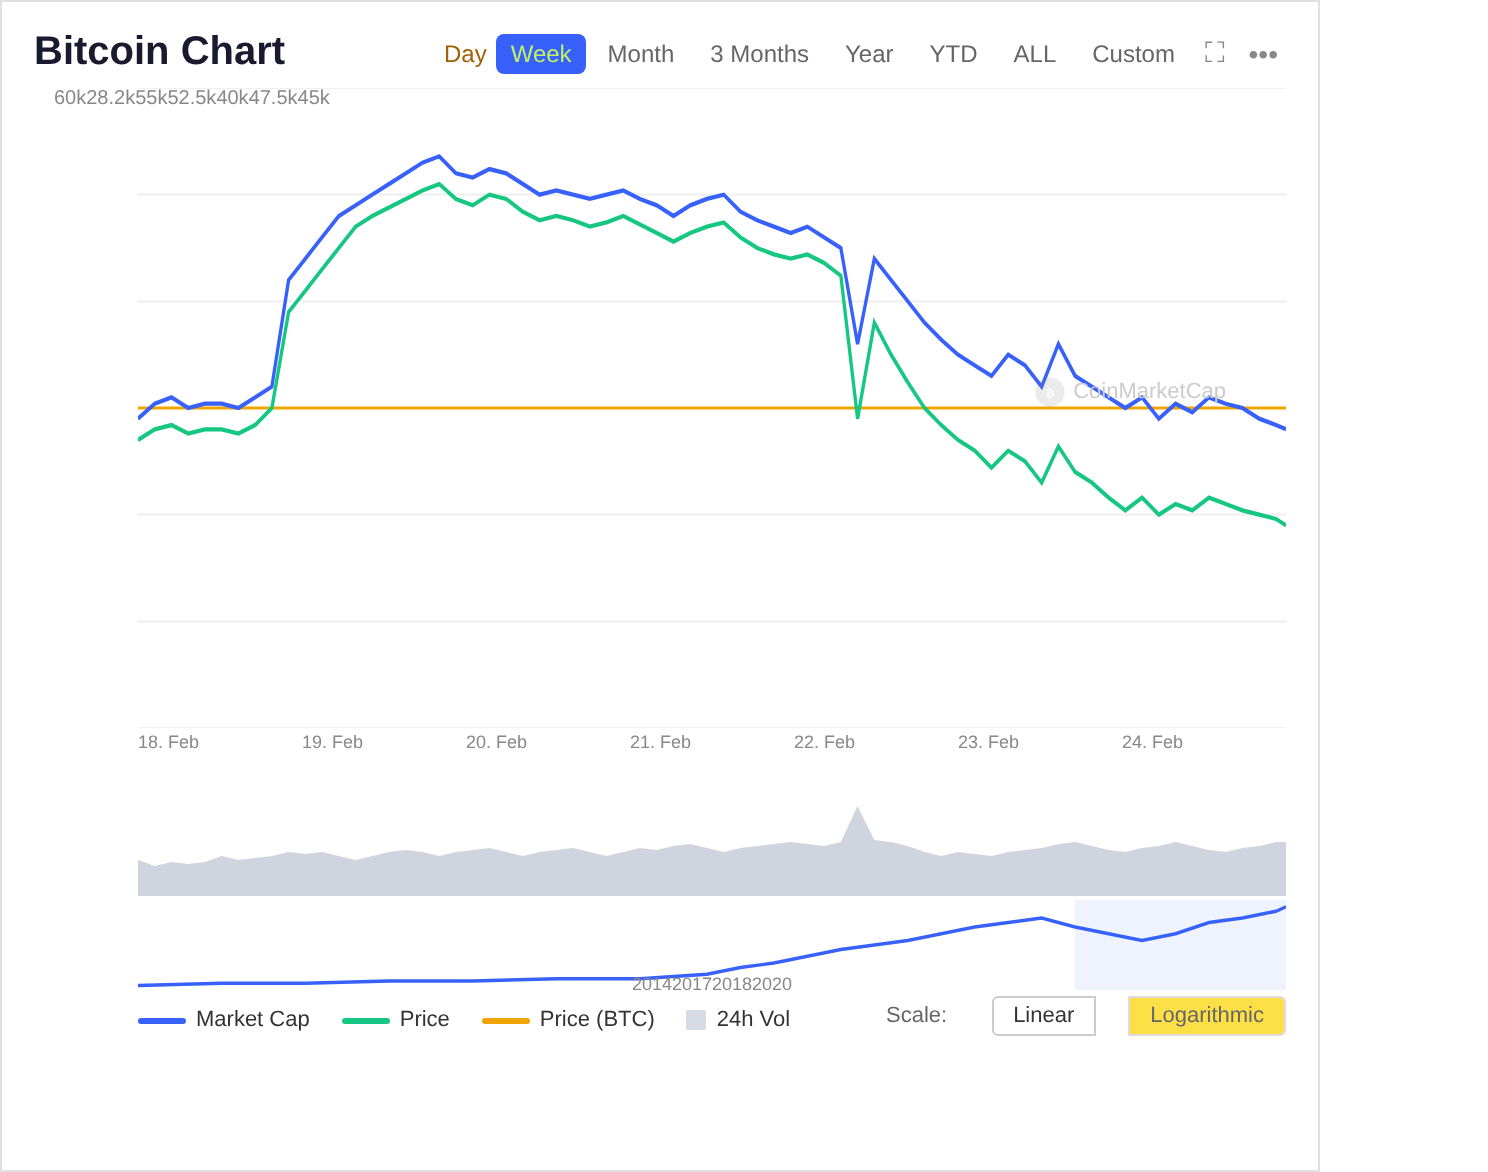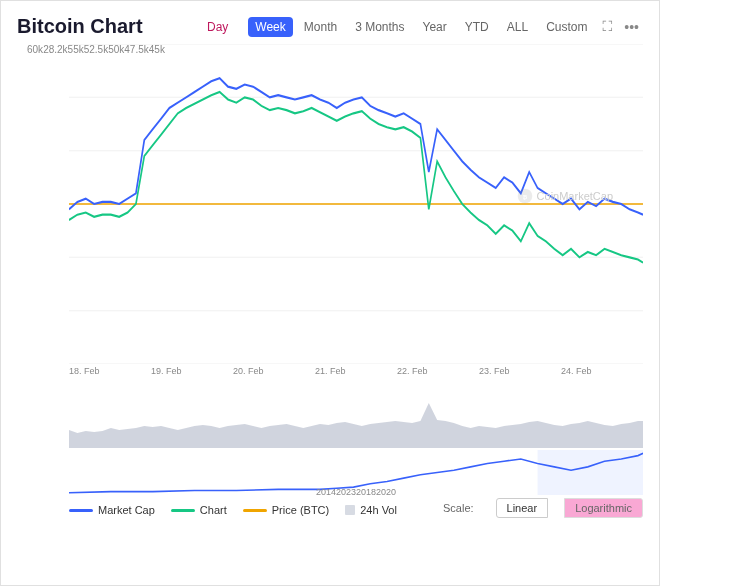--- a/index.html
+++ b/index.html
@@ -34,21 +34,21 @@
       font-size: 12px;
       color: #666;
       padding: 3px 7px;
       cursor: pointer;
       border-radius: 3px;
       border: none;
       background: transparent;
     }
     .time-btn.active {
       background: #3861fb;
-      color: #ffffff;
+      color: #bef264;
       border-radius: 4px;
     }
     .icon-btn {
       cursor: pointer;
       font-size: 14px;
       color: #888;
       background: none;
       border: none;
       padding: 2px 4px;
     }
@@ -162,21 +162,21 @@
     .scale-label {
       font-size: 11px;
       color: #666;
       margin-right: 6px;
     }
     .scale-btn {
       font-size: 11px;
       padding: 3px 10px;
       cursor: pointer;
       border: 1px solid #ddd;
-      background: #f9a8d4;
+      background: #fde047;
       color: #666;
     }
     .scale-btn.active {
       background: #fff;
       color: #333;
       font-weight: 500;
       border-color: #ccc;
     }
     .scale-btn:first-of-type {
       border-radius: 3px 0 0 3px;
@@ -210,41 +210,41 @@
     }
   </style>
 </head>
 <body>
 
 <div class="chart-container">
 
   <div class="header-row">
     <h1 class="chart-title">Bitcoin Chart</h1>
     <div style="display:flex;align-items:center;gap:4px;">
-      <span style="font-size:12px;color:#be185d;margin-right:16px;">Day</span>
+      <span style="font-size:12px;color:#a16207;margin-right:1px;">Day</span>
       <button class="time-btn active">Week</button>
       <button class="time-btn">Month</button>
       <button class="time-btn">3 Months</button>
       <button class="time-btn">Year</button>
       <button class="time-btn">YTD</button>
       <button class="time-btn">ALL</button>
       <button class="time-btn">Custom</button>
       <button class="icon-btn">⛶</button>
       <button class="icon-btn">•••</button>
     </div>
   </div>
 
   <div class="main-chart-area">
 
     <div class="y-axis">
       <span class="y-label">60k</span>
       <span class="y-label">28.2k</span>
       <span class="y-label">55k</span>
       <span class="y-label">52.5k</span>
-      <span class="y-label">50k</span>
+      <span class="y-label">40k</span>
       <span class="y-label">47.5k</span>
       <span class="y-label">45k</span>
     </div>
 
     <div class="chart-svg-wrapper">
       <svg width="100%" height="100%" viewBox="0 0 686 300" preserveAspectRatio="none">
 
         <line x1="0" y1="0" x2="686" y2="0" class="grid-line"></line>
         <line x1="0" y1="50" x2="686" y2="50" class="grid-line"></line>
         <line x1="0" y1="100" x2="686" y2="100" class="grid-line"></line>
@@ -443,38 +443,38 @@
             0,38 50,37 100,37 150,36 200,36 250,35 300,35 320,34 340,33 360,30 380,28 400,25 420,22 440,20 460,18 480,15 500,12 520,10 540,8 560,12 580,15 600,18 620,15 640,10 660,8 680,5 686,3
           "></polyline>
 
         <rect x="560" y="0" width="126" height="40" fill="#3861fb" fill-opacity="0.08"></rect>
       </svg>
     </div>
 
     <div class="all-x-axis">
       <span class="x-label">2014</span>
       <span class="x-label"></span>
-      <span class="x-label">2023</span>
+      <span class="x-label">2017</span>
       <span class="x-label"></span>
       <span class="x-label">2018</span>
       <span class="x-label"></span>
       <span class="x-label">2020</span>
       <span class="x-label"></span>
     </div>
   </div>
 
   <div class="bottom-row">
     <div class="legend-row">
       <div class="legend-item">
         <div class="legend-dot" style="background:#3861fb;"></div>
         <span>Market Cap</span>
       </div>
       <div class="legend-item">
         <div class="legend-dot" style="background:#16c784;"></div>
-        <span>Chart</span>
+        <span>Price</span>
       </div>
       <div class="legend-item">
         <div class="legend-dot" style="background:#f0a500;"></div>
         <span>Price (BTC)</span>
       </div>
       <div class="legend-item">
         <div class="legend-dot-square" style="background:#b0b8c8;"></div>
         <span>24h Vol</span>
       </div>
     </div>

